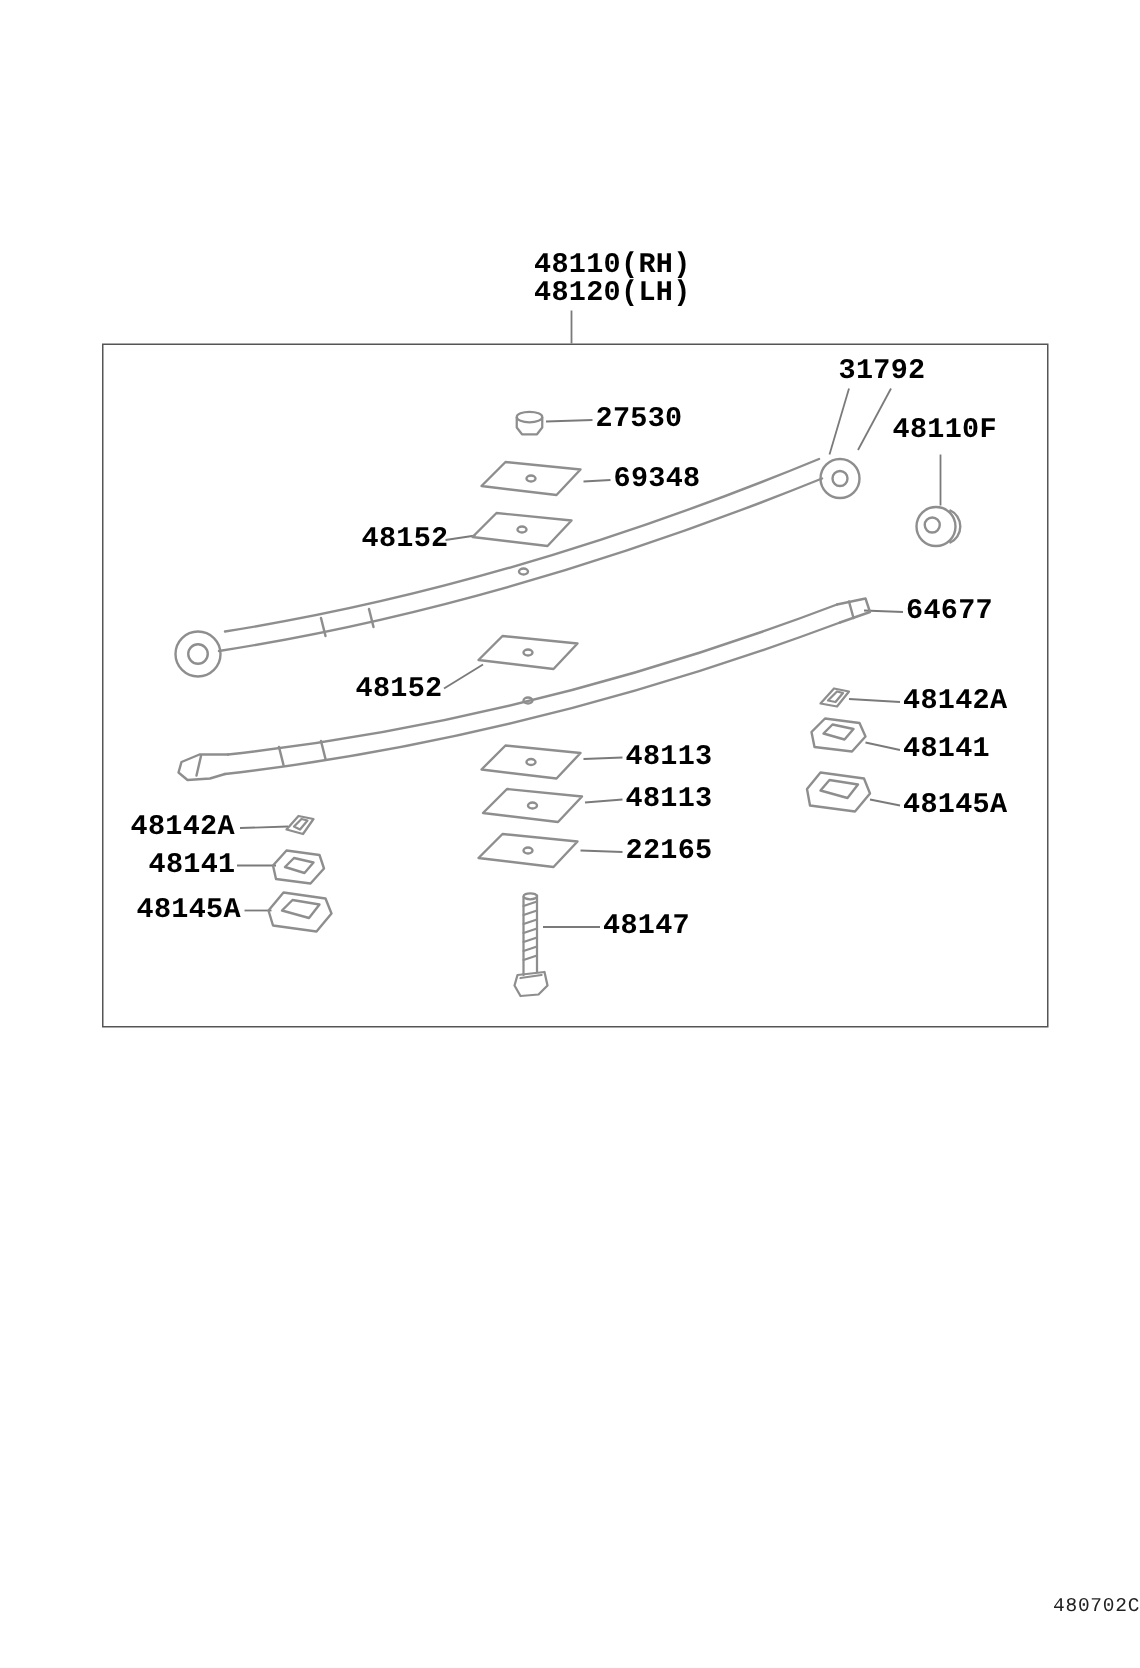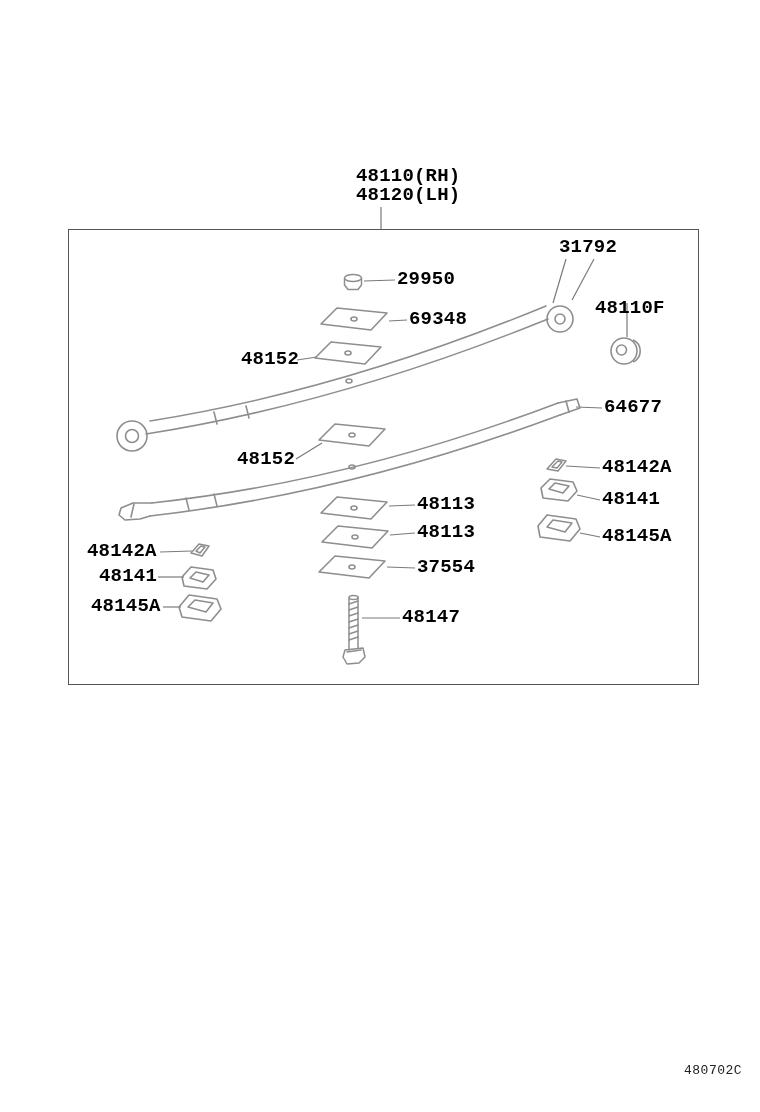--- a/index.html
+++ b/index.html
@@ -17,20 +17,21 @@
     border:1.5px solid #555555;
   }
   svg.art { position:absolute; left:0; top:0; width:760px; height:1112px; }
   .plabel {
     position:absolute; font-weight:700; font-size:19px; line-height:1;
     letter-spacing:0.2px; color:#000000; white-space:nowrap;
   }
   .code {
     position:absolute; font-weight:400; font-size:13px; color:#222222;
     letter-spacing:0.5px;
+    margin-left:18px;
   }
 </style>
 </head>
 <body>
 
 <div class="canvas">
 
   <div class="frame"></div>
 
   <svg class="art" viewBox="0 0 760 1112">
@@ -150,32 +151,32 @@
       <path d="M349,604 L358,601 M349,610 L358,607 M349,616 L358,613 M349,622 L358,619 M349,628 L358,625 M349,634 L358,631 M349,640 L358,637"></path>
       <path d="M345,650 L363,648 L365,657 L359,663 L347,664 L343,657 Z"></path>
       <path d="M347,652 L361,650"></path>
     </g>
   </svg>
 
   <div class="plabel" style="left:356px; top:167px">48110(RH)</div>
   <div class="plabel" style="left:356px; top:186px">48120(LH)</div>
 
   <div class="plabel" style="left:559px; top:238px">31792</div>
-  <div class="plabel" style="left:595px; top:299px">48110F</div>
-  <div class="plabel" style="left:397px; top:270px">29950</div>
+  <div class="plabel" style="left:595px; top:277px">48110F</div>
+  <div class="plabel" style="left:397px; top:270px">27530</div>
   <div class="plabel" style="left:409px; top:310px">69348</div>
   <div class="plabel" style="left:241px; top:350px">48152</div>
   <div class="plabel" style="left:604px; top:398px">64677</div>
   <div class="plabel" style="left:237px; top:450px">48152</div>
   <div class="plabel" style="left:602px; top:458px">48142A</div>
   <div class="plabel" style="left:602px; top:490px">48141</div>
   <div class="plabel" style="left:602px; top:527px">48145A</div>
   <div class="plabel" style="left:417px; top:495px">48113</div>
   <div class="plabel" style="left:417px; top:523px">48113</div>
-  <div class="plabel" style="left:417px; top:558px">37554</div>
+  <div class="plabel" style="left:417px; top:558px">22165</div>
   <div class="plabel" style="left:87px; top:542px">48142A</div>
   <div class="plabel" style="left:99px; top:567px">48141</div>
   <div class="plabel" style="left:91px; top:597px">48145A</div>
   <div class="plabel" style="left:402px; top:608px">48147</div>
 
   <div class="code" style="left:684px; top:1063px">480702C</div>
 
 </div>
 
 </body></html>

